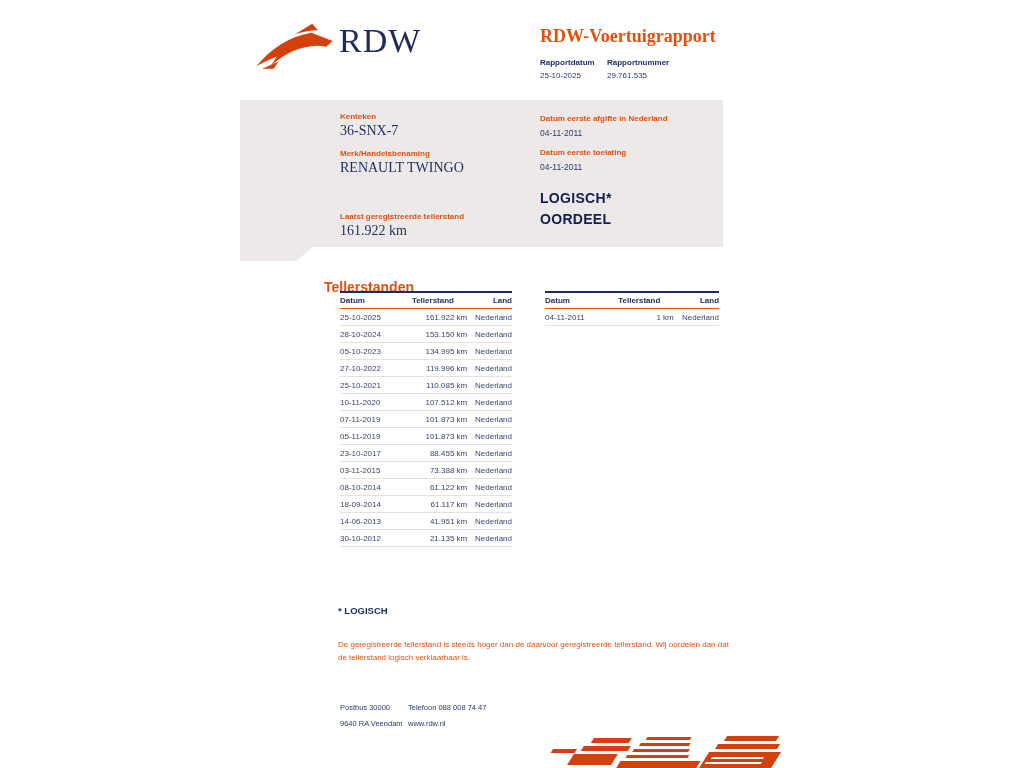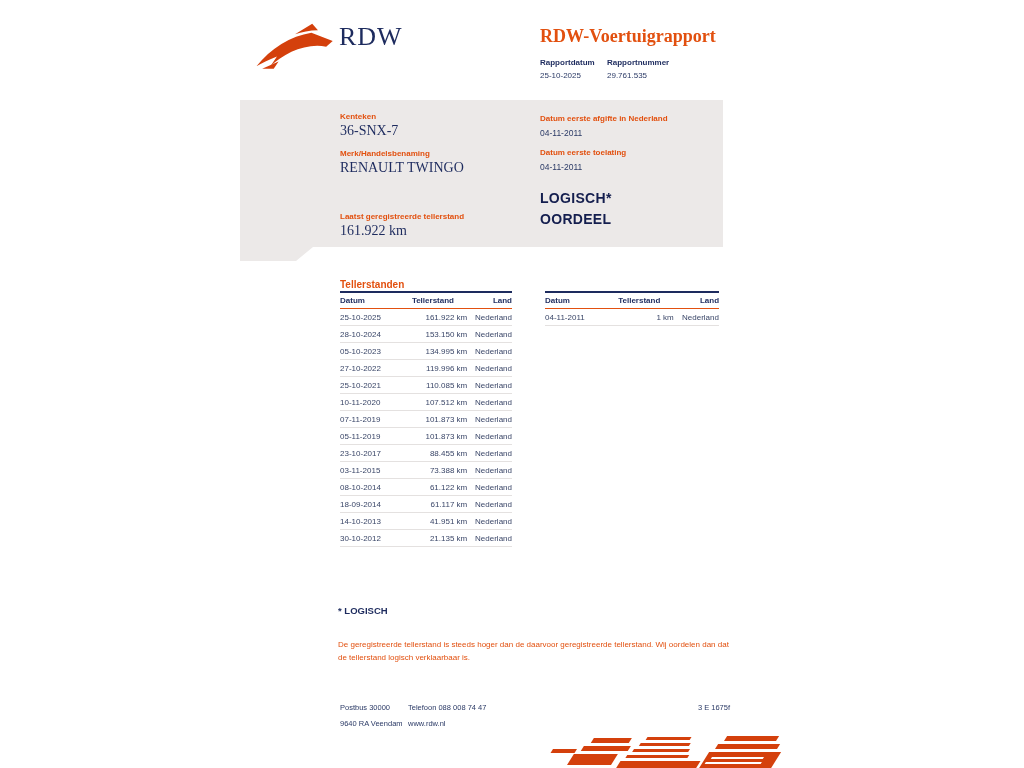--- a/index.html
+++ b/index.html
@@ -6,21 +6,21 @@
   body { background:#ffffff; }
   .page {
     position:relative; width:1024px; height:768px; background:#ffffff;
     font-family:"Liberation Sans", sans-serif; overflow:hidden;
   }
 
   
   .logo-wing { position:absolute; left:254px; top:20px; width:82px; height:50px; }
   .logo-text {
     position:absolute; left:339px; top:22px; font-family:"Liberation Serif", serif;
-    font-size:26px; letter-spacing:1px; color:#1d2b5e; font-weight:500;
+    font-size:34px; letter-spacing:1px; color:#1d2b5e; font-weight:500;
   }
   .doc-title {
     position:absolute; left:540px; top:26px; font-family:"Liberation Serif", serif;
     font-size:18px; font-weight:bold; color:#e2500f;
   }
   .meta-label { font-size:8px; font-weight:bold; color:#1d2b5e; }
   .meta-value { font-size:8px; color:#2b3a66; margin-top:4px; }
   .meta-col1 { position:absolute; left:540px; top:58px; }
   .meta-col2 { position:absolute; left:607px; top:58px; }
 
@@ -55,21 +55,21 @@
     display:flex; align-items:center; justify-content:center;
   }
   .nap-sq.s0 { left:0; }  .nap-sq.s1 { left:14px; top:1px; }  .nap-sq.s2 { left:28px; top:2px; }
   .nap-check {
     position:absolute; left:36px; top:3px; width:14px; height:13px; background:#ffffff;
     color:#2ea02e; font-size:11px; font-weight:bold;
     display:flex; align-items:center; justify-content:center;
   }
 
   
-  .section-title { position:absolute; left:340px; top:279px; font-size:10px; font-weight:bold; color:#e2500f; }
+  .section-title { position:absolute; left:324px; top:279px; font-size:14px; font-weight:bold; color:#e2500f; }
   .ttable { position:absolute; top:291px; }
   .ttable.left  { left:340px; width:172px; }
   .ttable.right { left:545px; width:174px; }
   .thead {
     display:flex; border-top:2px solid #1d2b5e; border-bottom:1.5px solid #e2500f;
     padding:3px 0 3px 0; font-size:8px; font-weight:bold; color:#1d2b5e;gap:28px;
   }
   .trow {
     display:flex; padding:4px 0 3px 0; border-bottom:1px solid #e4e1e0;
     font-size:8px; color:#3a4668;
@@ -215,21 +215,21 @@
           <span class="tc0">08-10-2014</span>
           <span class="tc1">61.122 km</span>
           <span class="tc2">Nederland</span>
         </div>
         <div class="trow">
           <span class="tc0">18-09-2014</span>
           <span class="tc1">61.117 km</span>
           <span class="tc2">Nederland</span>
         </div>
         <div class="trow">
-          <span class="tc0">14-10-2013</span>
+          <span class="tc0">14-06-2013</span>
           <span class="tc1">41.951 km</span>
           <span class="tc2">Nederland</span>
         </div>
         <div class="trow">
           <span class="tc0">30-10-2012</span>
           <span class="tc1">21.135 km</span>
           <span class="tc2">Nederland</span>
         </div>
       </div>
   </div>
@@ -257,21 +257,20 @@
   <div class="footer">
     <div class="f-col f-address">
       <div>Postbus 30000</div>
       <div>9640 RA Veendam</div>
     </div>
     <div class="f-col f-contact">
       <div>Telefoon 088 008 74 47</div>
       <div>www.rdw.nl</div>
     </div>
     <div class="f-col f-page">
-      <div>3 E 1675f</div>
     </div>
   </div>
 
   <svg class="bottom-art" viewBox="0 0 270 35">
     <g transform="translate(16,0) skewX(-32)" fill="#d4400c">
       <rect x="10" y="16" width="24" height="4"></rect>
       <rect x="44" y="5" width="38" height="5"></rect>
       <rect x="39" y="13" width="47" height="5"></rect>
       <rect x="34" y="21" width="44" height="11"></rect>
       <rect x="97" y="4" width="44" height="3"></rect>

